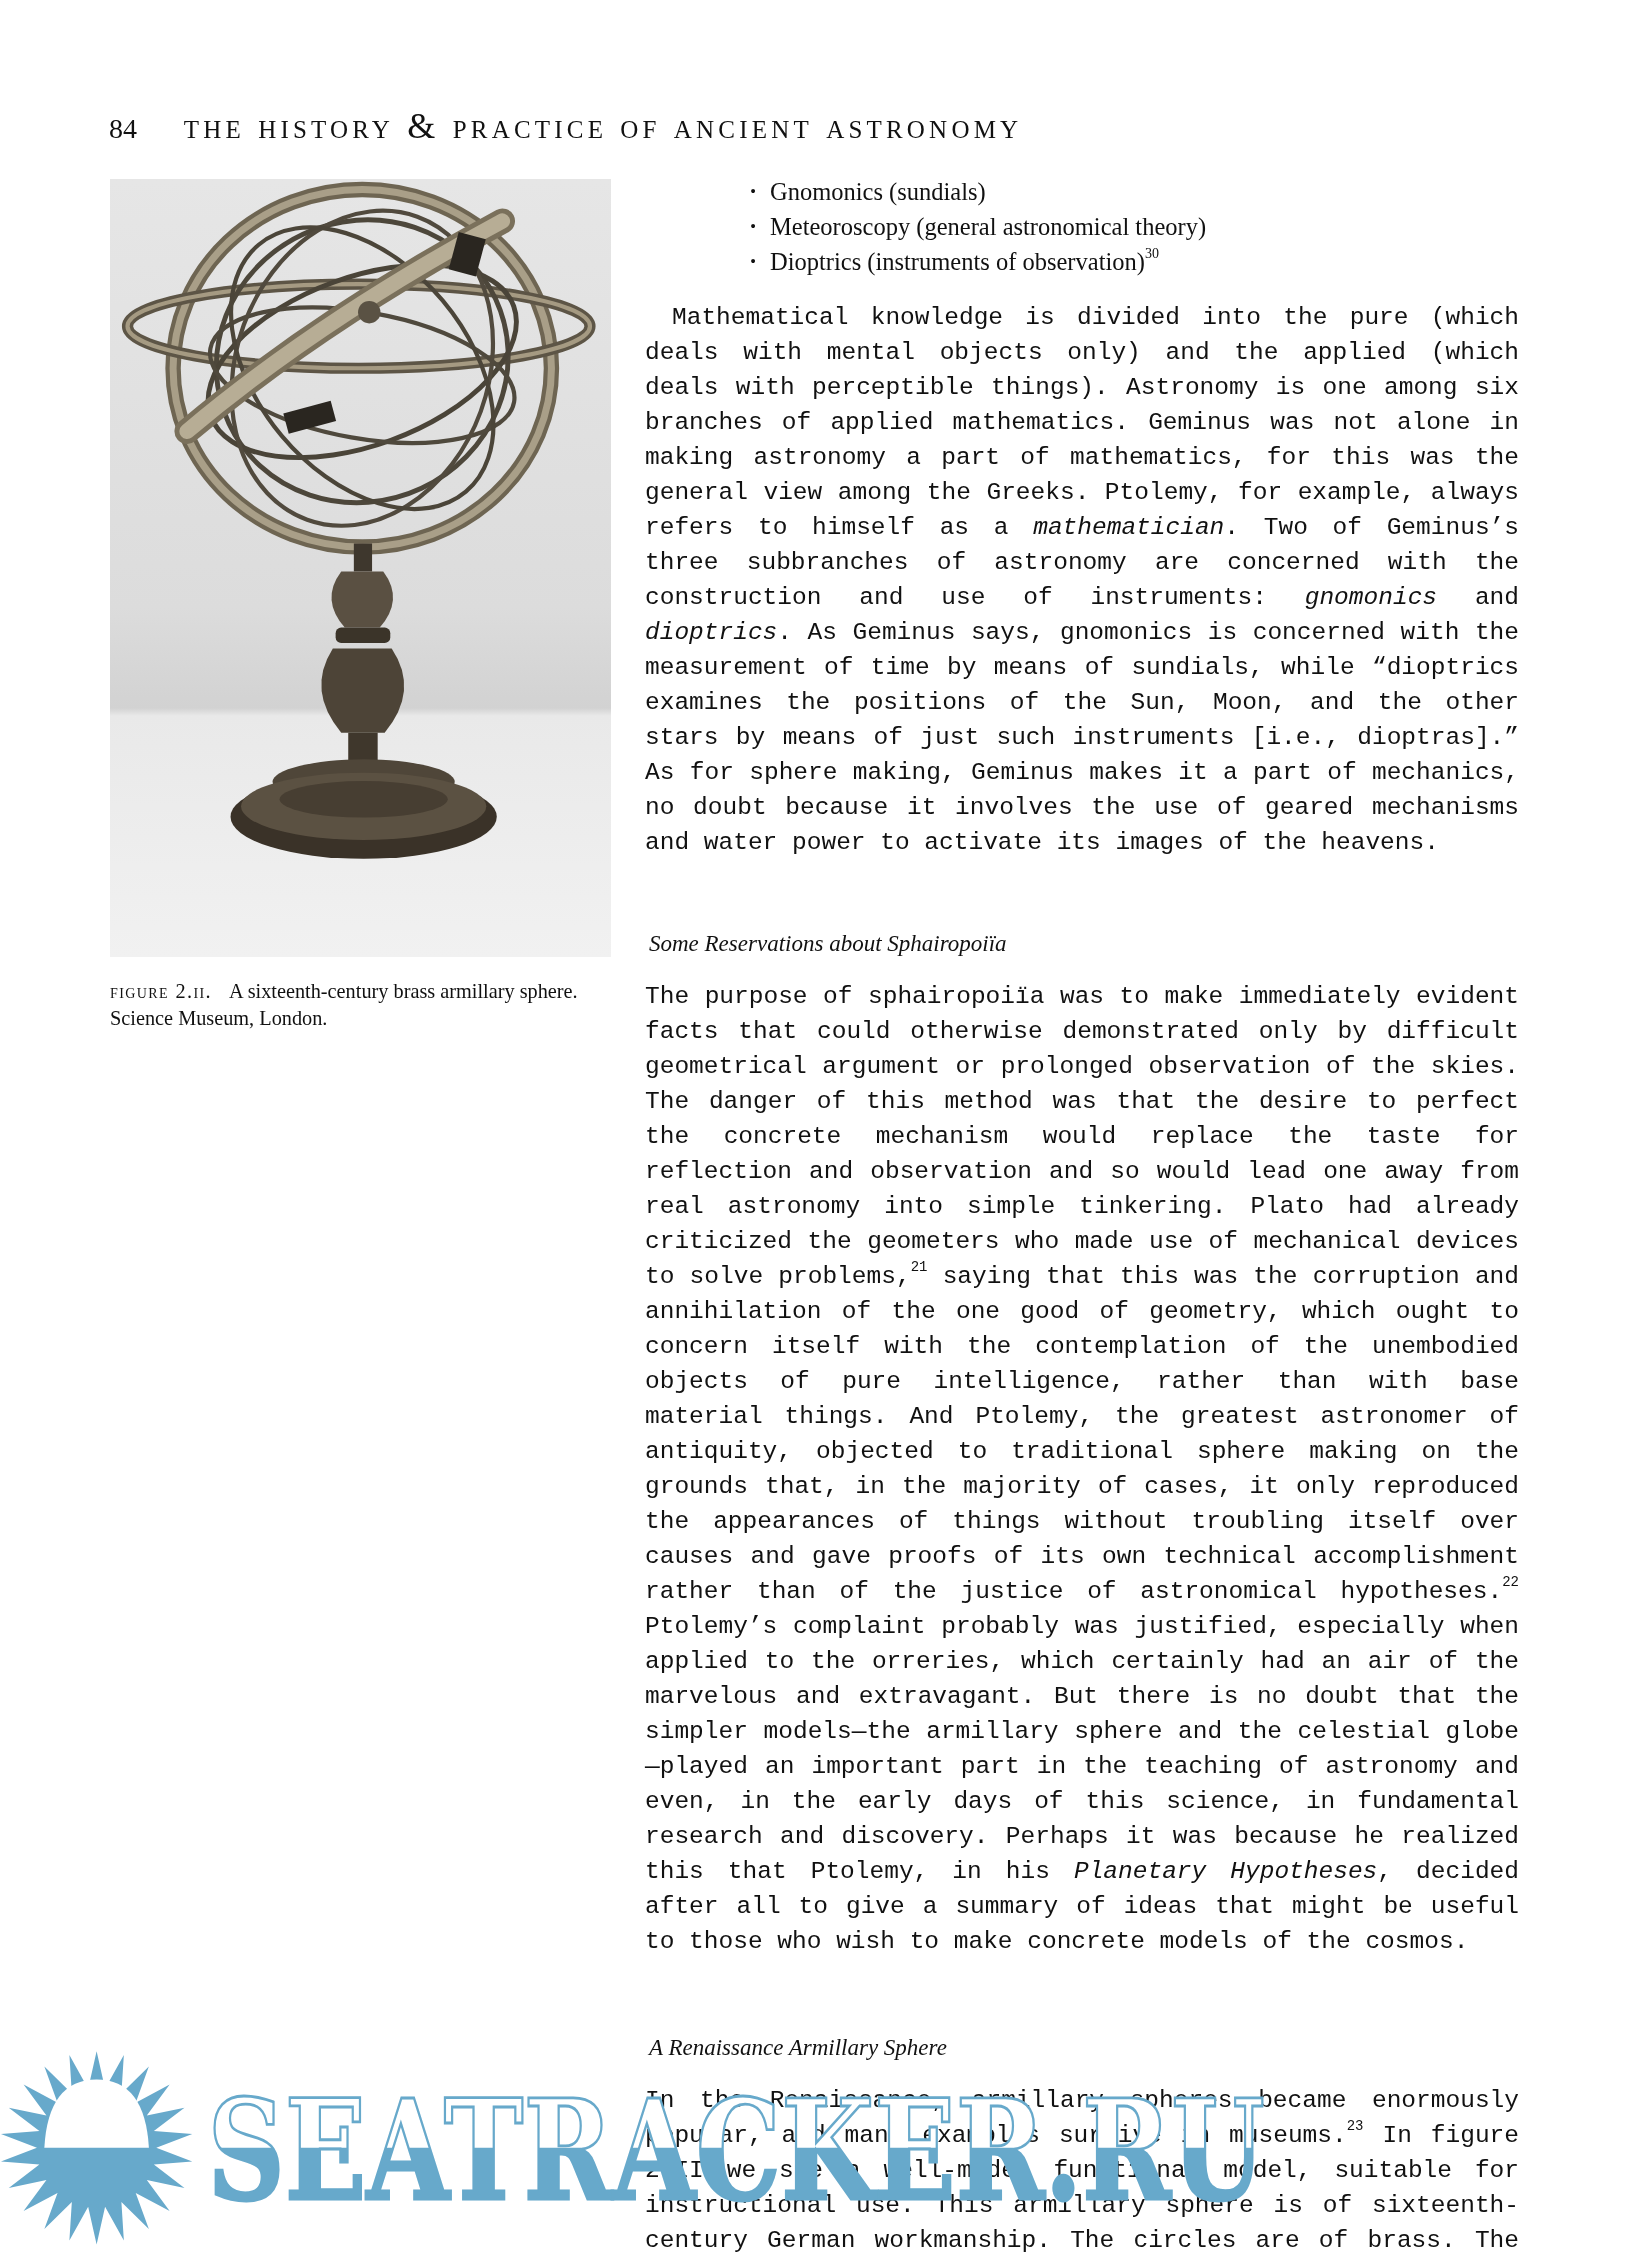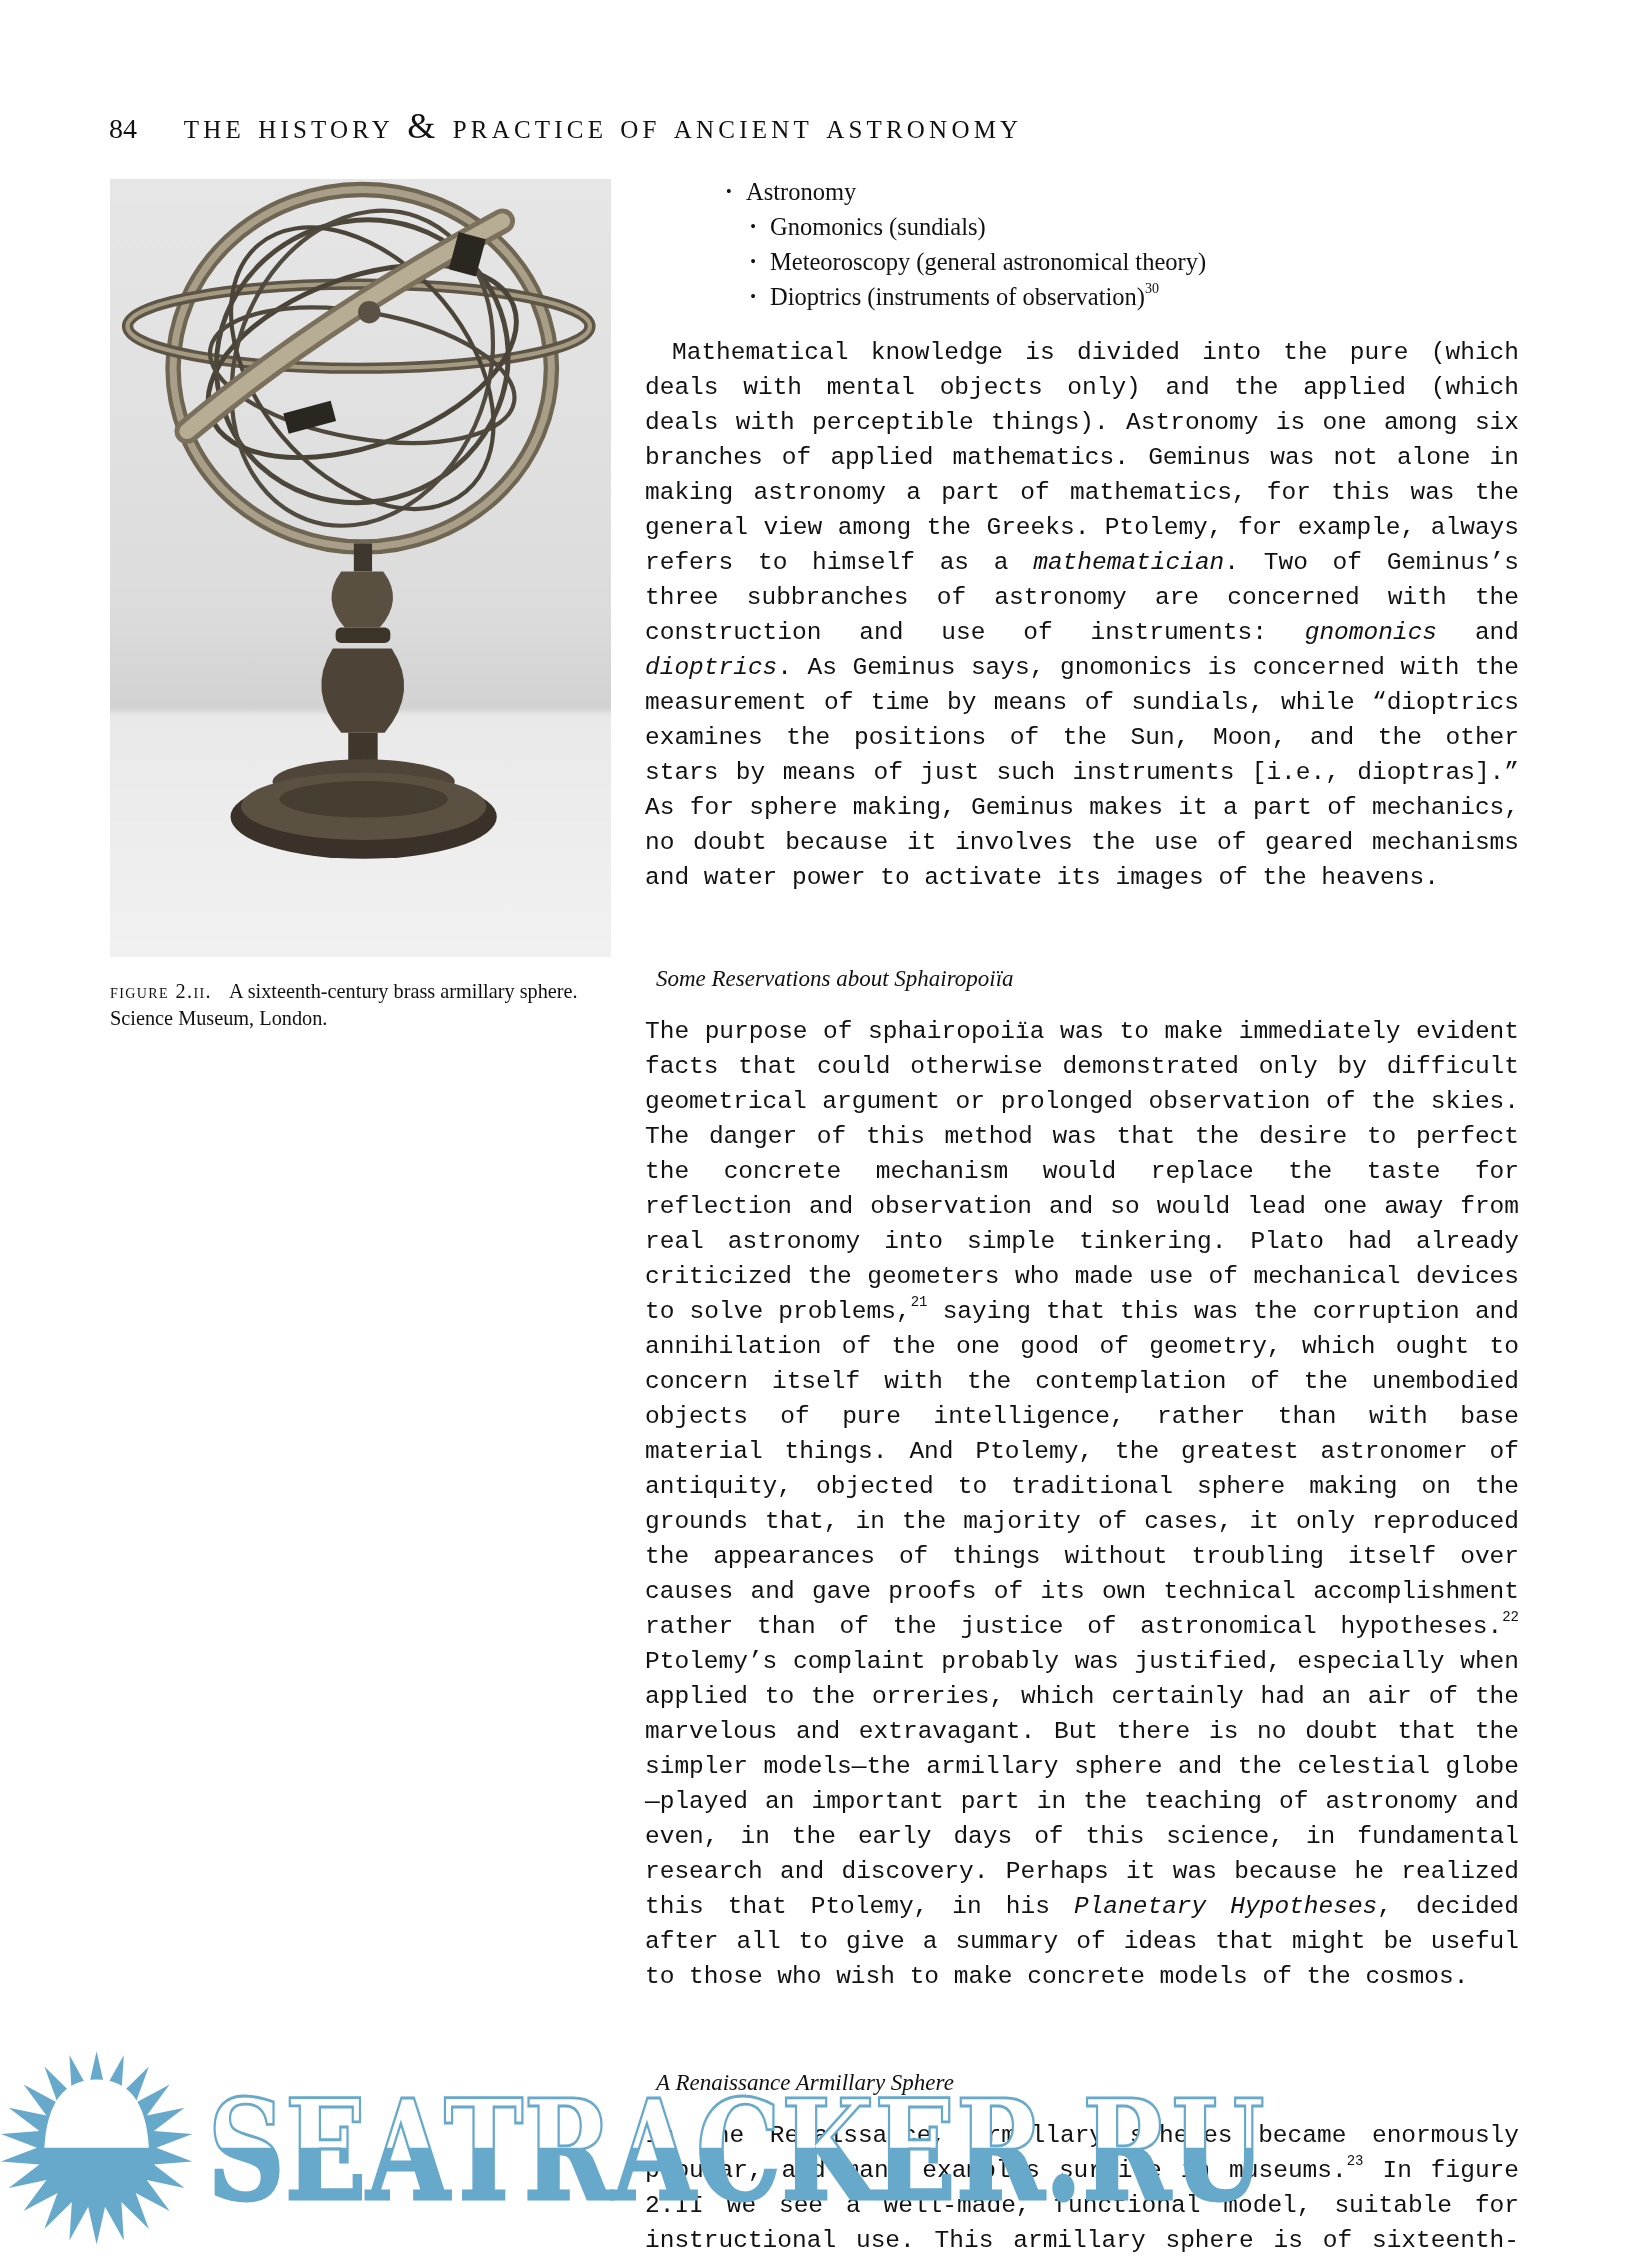--- a/index.html
+++ b/index.html
@@ -32,21 +32,21 @@
   }
   .bullets { list-style: none; margin: 0 0 21px 0; padding: 0 0 0 77px; }
   .bullets li { position: relative; padding-left: 24px; }
   .bullets li::before { content: "·"; position: absolute; left: 2.8px; top: -1.4px; font-weight: bold; }
   .bullets .sub { padding-left: 48px; position: relative; }
   .bullets .sub::before { content: "·"; position: absolute; left: 27px; top: -1.4px; font-weight: bold; }
   sup { font-size: 14px; line-height: 0; position: relative; top: -2.8px; vertical-align: super; }
 
   p { margin: 0; text-align: justify; font-family: Liberation Mono, monospace; }
   p.indent { text-indent: 27px; }
-  h3 { font-weight: normal; font-style: italic; font-size: 23px; margin: 11px; line-height: 34px; }
+  h3 { font-weight: normal; font-style: italic; font-size: 23px; margin: 4px; line-height: 34px; }
   i { font-style: italic; }
 
   .sec1-head { margin-top: 67px; }
   .sec1-body { margin-top: 18px; }
   .sec2-head { margin-top: 72px; }
   .sec2-body { margin-top: 18px; }
 
   .watermark {
     position: absolute; left: 0; top: 2026px; width: 1318px; height: 235px; pointer-events: none;
   }
@@ -97,21 +97,20 @@
     </g>
   </svg>
 </div>
 
 <div class="caption">
   <span class="fig-label">FIGURE 2.II.</span><span>A sixteenth-century brass armillary sphere. Science Museum, London.</span>
 </div>
 
 <div class="column">
   <ul class="bullets">
-    <li><span>Astronomy</span></li>
     <li class="sub"><span>Gnomonics (sundials)</span></li>
     <li class="sub"><span>Meteoroscopy (general astronomical theory)</span></li>
     <li class="sub"><span>Dioptrics (instruments of observation)</span><sup>30</sup></li>
   </ul>
 
   <p class="indent"><span>Mathematical knowledge is divided into the pure (which deals with mental objects only) and the applied (which deals with perceptible things). Astronomy is one among six branches of applied mathematics. Geminus was not alone in making astronomy a part of mathematics, for this was the general view among the Greeks. Ptolemy, for example, always refers to himself as a </span><i>mathematician</i><span>. Two of Geminus’s three subbranches of astronomy are concerned with the construction and use of instruments: </span><i>gnomonics</i><span> and </span><i>dioptrics</i><span>. As Geminus says, gnomonics is concerned with the measurement of time by means of sundials, while “dioptrics examines the positions of the Sun, Moon, and the other stars by means of just such instruments [i.e., dioptras].” As for sphere making, Geminus makes it a part of mechanics, no doubt because it involves the use of geared mechanisms and water power to activate its images of the heavens.</span></p>
 
   <h3 class="sec1-head">Some Reservations about Sphairopoiïa</h3>
   <p class="sec1-body"><span>The purpose of sphairopoiïa was to make immediately evident facts that could otherwise demonstrated only by difficult geometrical argument or prolonged observation of the skies. The danger of this method was that the desire to perfect the concrete mechanism would replace the taste for reflection and observation and so would lead one away from real astronomy into simple tinkering. Plato had already criticized the geometers who made use of mechanical devices to solve problems,</span><sup>21</sup><span> saying that this was the corruption and annihilation of the one good of geometry, which ought to concern itself with the contemplation of the unembodied objects of pure intelligence, rather than with base material things. And Ptolemy, the greatest astronomer of antiquity, objected to traditional sphere making on the grounds that, in the majority of cases, it only reproduced the appearances of things without troubling itself over causes and gave proofs of its own technical accomplishment rather than of the justice of astronomical hypotheses.</span><sup>22</sup><span> Ptolemy’s complaint probably was justified, especially when applied to the orreries, which certainly had an air of the marvelous and extravagant. But there is no doubt that the simpler models—the armillary sphere and the celestial globe—played an important part in the teaching of astronomy and even, in the early days of this science, in fundamental research and discovery. Perhaps it was because he realized this that Ptolemy, in his </span><i>Planetary Hypotheses</i><span>, decided after all to give a summary of ideas that might be useful to those who wish to make concrete models of the cosmos.</span></p>
 

